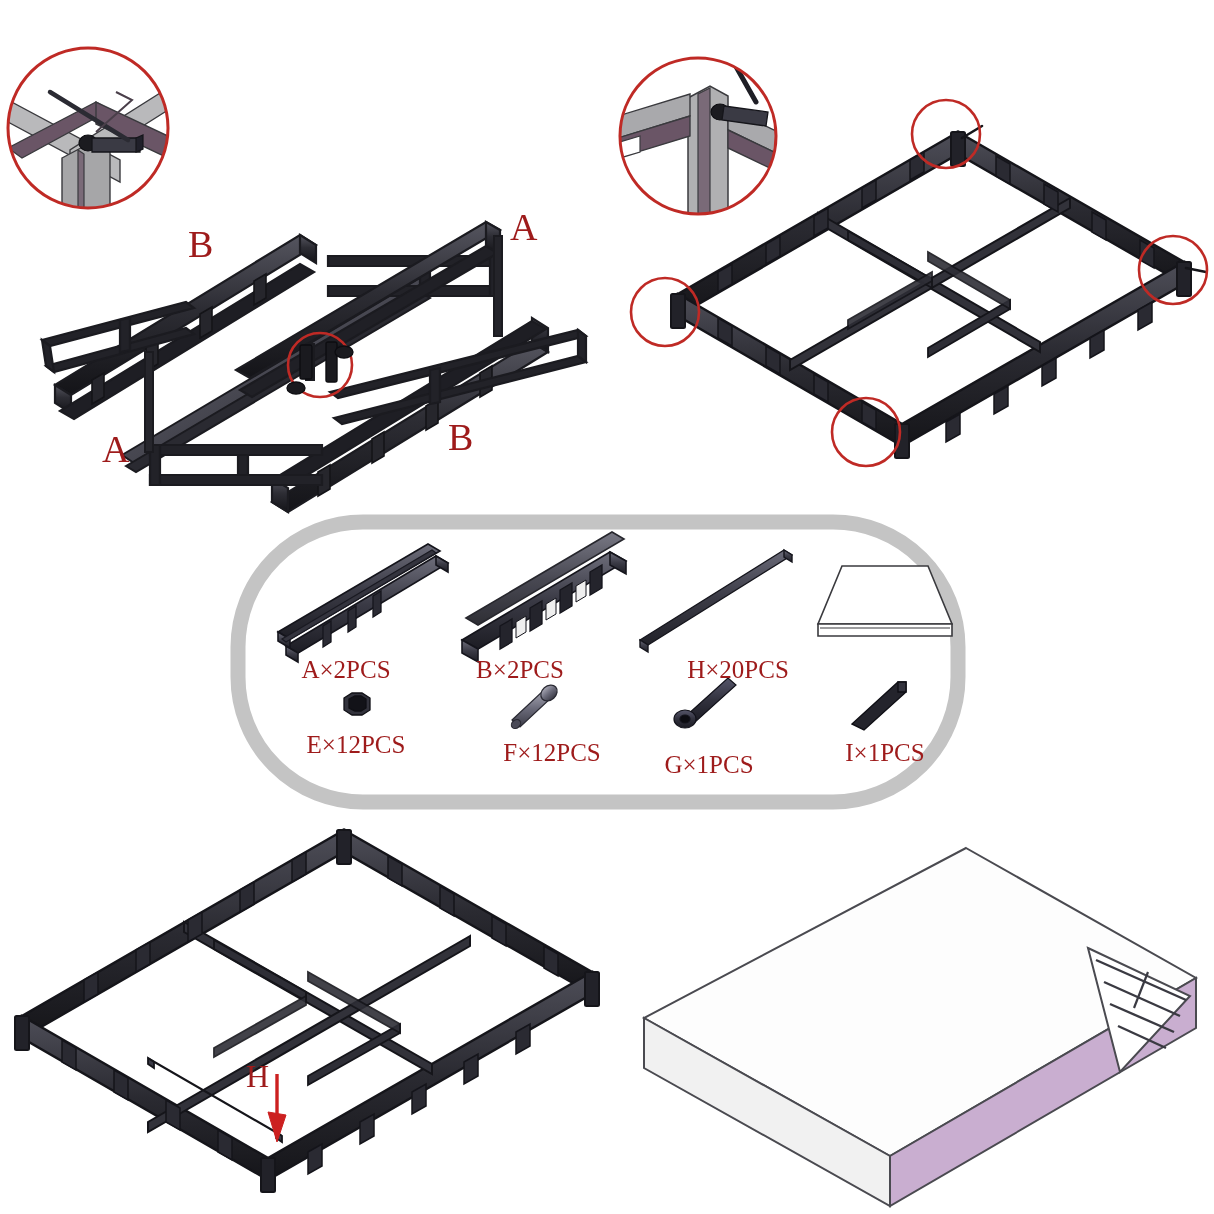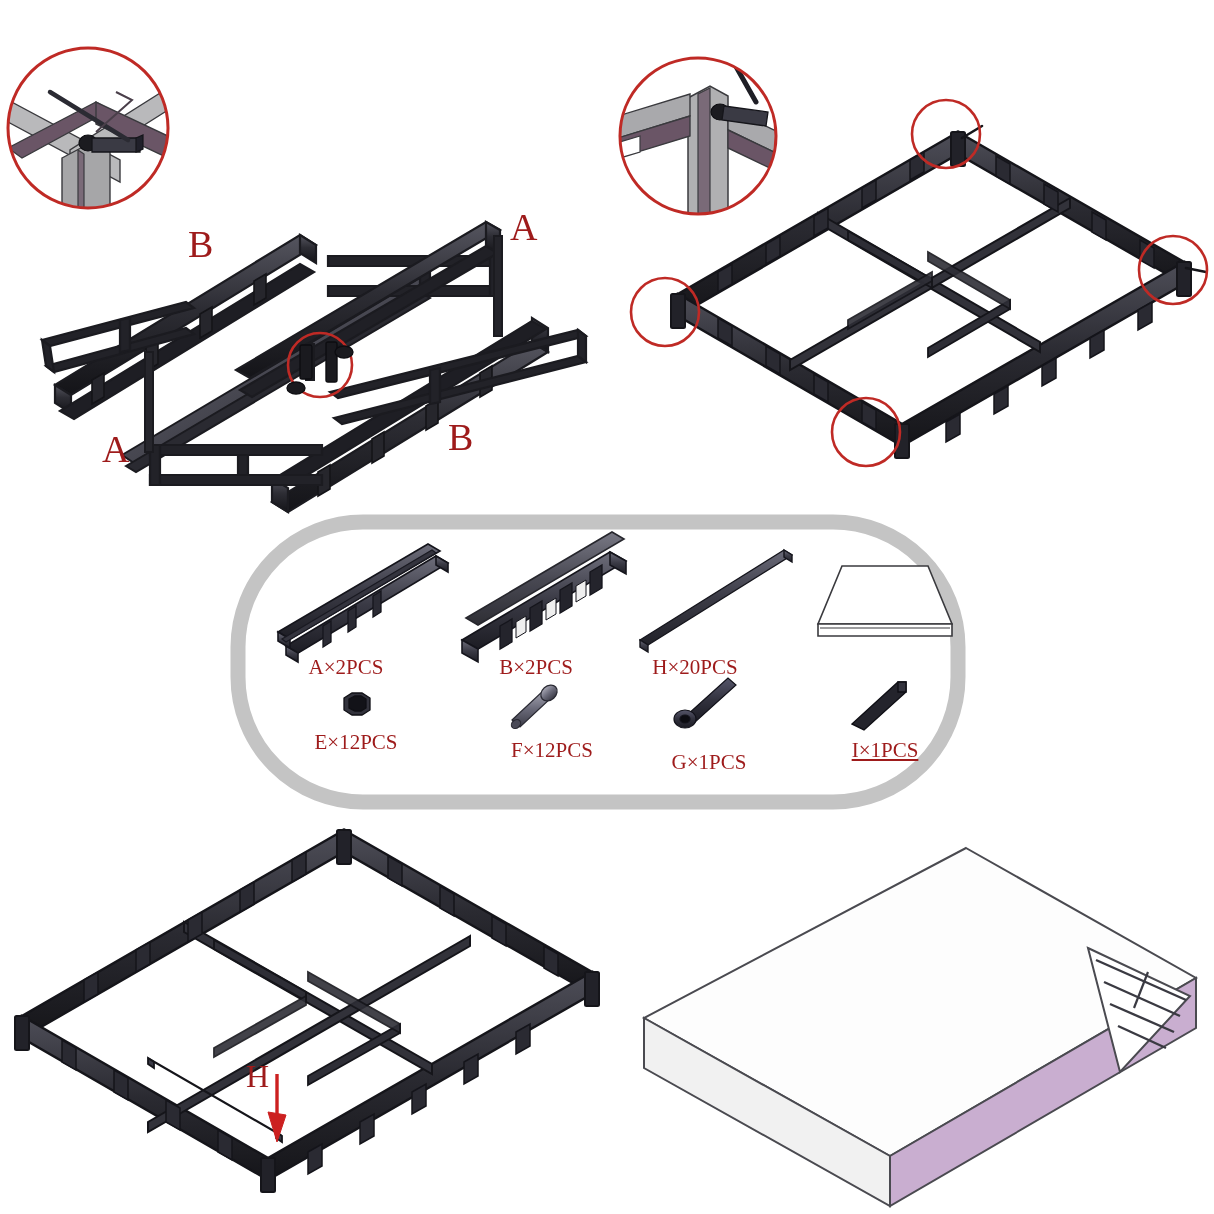--- a/index.html
+++ b/index.html
@@ -41,21 +41,21 @@
     line-height: 1;
     user-select: none;
   }
   .lbl-big {
     font-size: 38px;
   }
   .lbl-h {
     font-size: 32px;
   }
   .lbl-part {
-    font-size: 21px;
+    font-size: 25px;
     text-align: center;
     transform: translateX(-50%);
   }
 
   
   .parts-frame {
     position: absolute;
     left: 0; top: 0;
     width: 740px;
     height: 300px;
@@ -442,27 +442,27 @@
       <div class="part-cell" style="left:616px; top:158px;">
         <svg width="76" height="64" viewBox="0 0 76 64">
           <g stroke="#0f0f15" stroke-width="1.4" fill="#24242c">
             <path d="M8,54 L54,12 L62,12 L62,22 L20,60 Z"></path>
             <path d="M54,12 L62,12 L62,22 L54,22 Z" fill="#33333d"></path>
           </g>
         </svg>
       </div>
 
       <span class="lbl lbl-part" style="left:118px; top:145px;">A×2PCS</span>
-      <span class="lbl lbl-part" style="left:308px; top:145px;">B×2PCS</span>
-      <span class="lbl lbl-part" style="left:467px; top:145px;">H×20PCS</span>
+      <span class="lbl lbl-part" style="left:292px; top:145px;">B×2PCS</span>
+      <span class="lbl lbl-part" style="left:510px; top:145px;">H×20PCS</span>
 
       <span class="lbl lbl-part" style="left:128px; top:220px;">E×12PCS</span>
       <span class="lbl lbl-part" style="left:324px; top:228px;">F×12PCS</span>
       <span class="lbl lbl-part" style="left:481px; top:240px;">G×1PCS</span>
-      <span class="lbl lbl-part" style="left:657px; top:228px;text-decoration:underline;">I×1PCS</span>
+      <span class="lbl lbl-part" style="left:657px; top:228px;">I×1PCS</span>
     </div>
   </div>
 
   <div class="panel" id="panel-step3">
     <svg width="620" height="402" viewBox="0 0 620 402">
       <defs>
         <linearGradient id="mtl3" x1="0" y1="0" x2="0" y2="1">
           <stop offset="0" stop-color="#4e4e58"></stop>
           <stop offset="0.5" stop-color="#2a2a31"></stop>
           <stop offset="1" stop-color="#151519"></stop>

